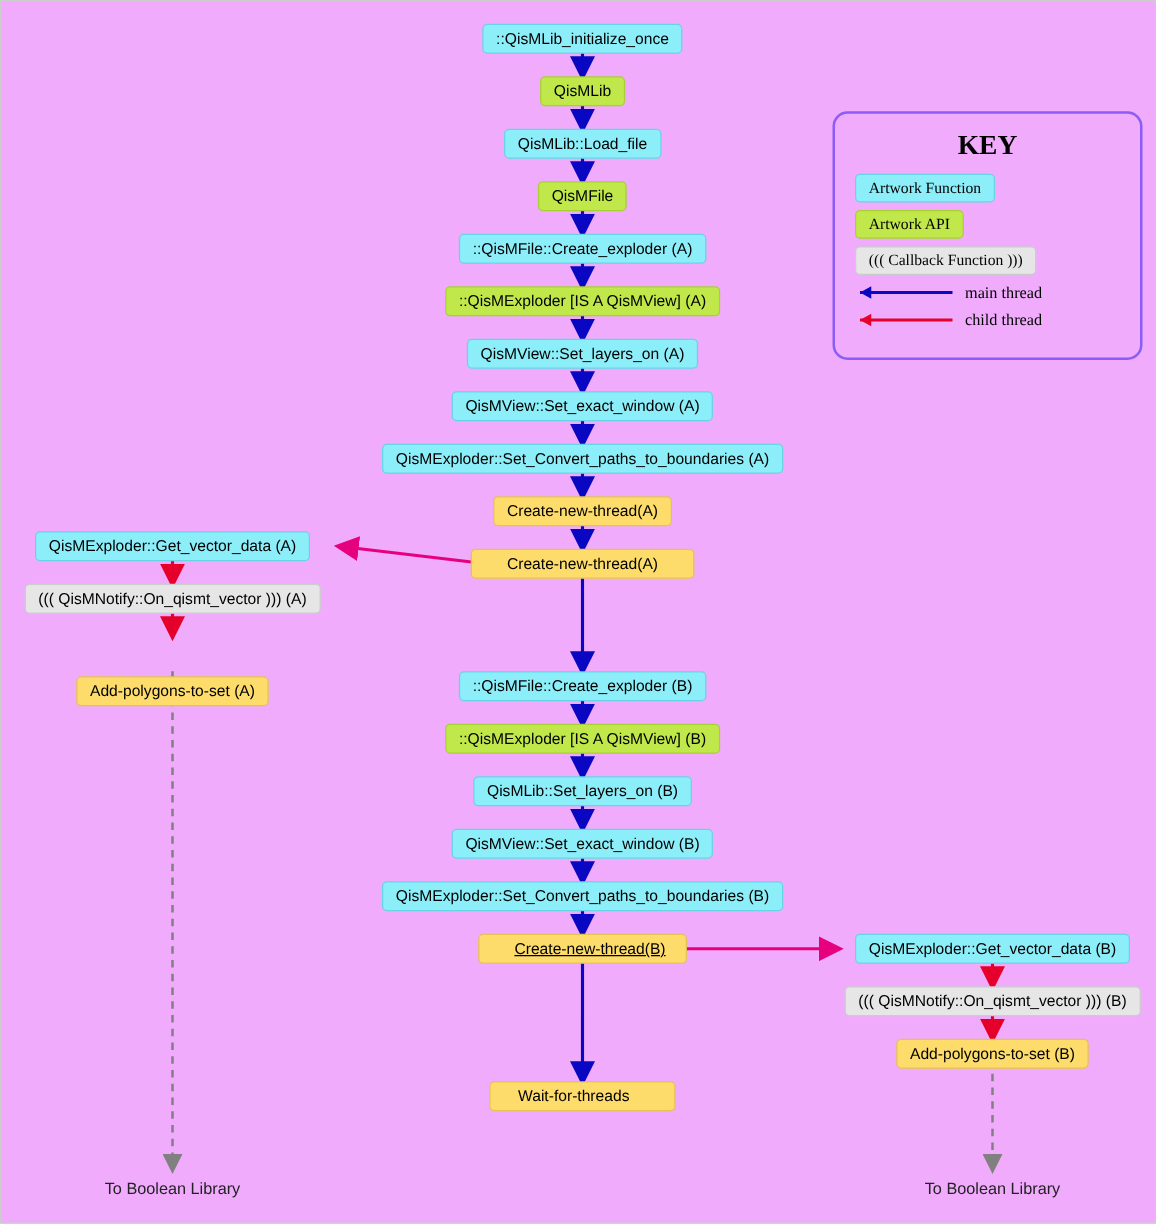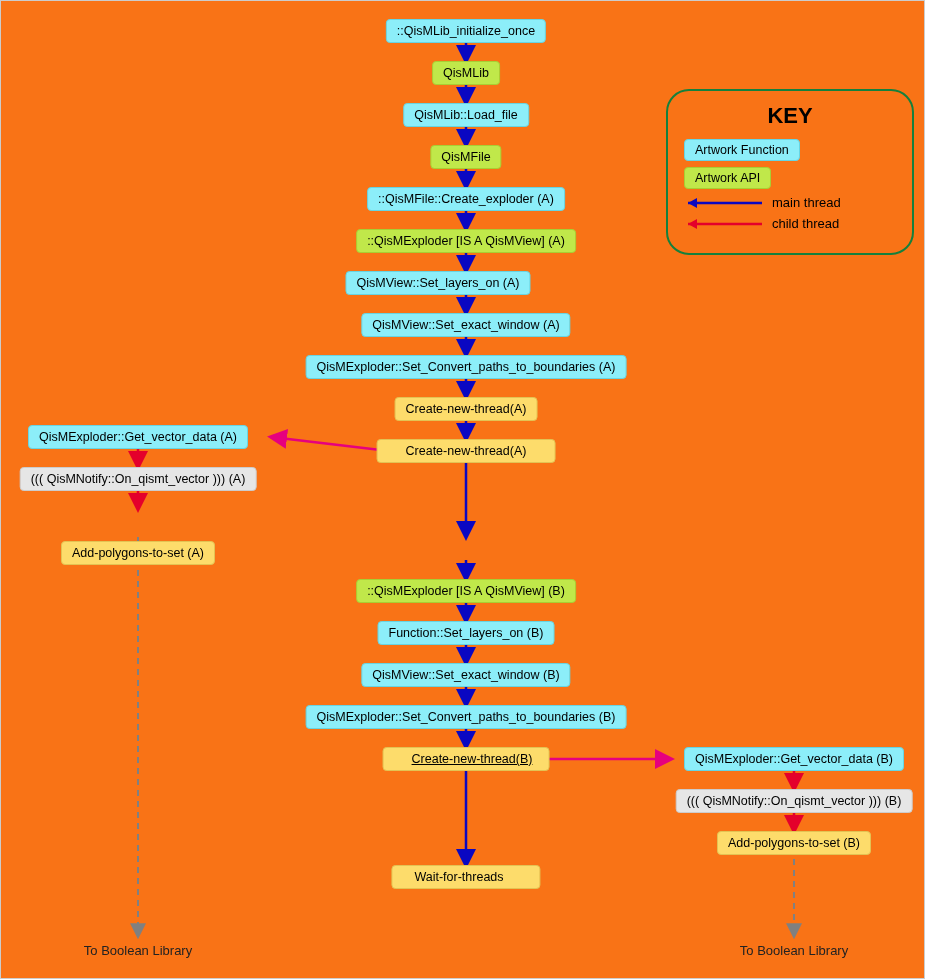--- a/index.html
+++ b/index.html
@@ -6,21 +6,21 @@
     font-family: Verdana, Geneva, sans-serif;
     font-size: 12px;
     color: #000;
     margin: 0;
     padding: 0;
   }
   .canvas {
     position: relative;
     width: 925px;
     height: 979px;
-    background: #f97316;
+    background: #f0abfc;
     border: 1px solid #ccc;
     box-sizing: border-box;
   }
   .node {
     position: absolute;
     padding: 4px 10px;
     border-radius: 4px;
     text-align: center;
     white-space: nowrap;
     transform: translateX(-50%);
@@ -43,24 +43,25 @@
     border: 1px solid #ccc;
   }
   .label {
     position: absolute;
     transform: translateX(-50%);
     font-size: 13px;
     color: #222;
   }
   .key-box {
     position: absolute;
-    border: 2px solid #15803d;
-    border-radius: 23px;
+    border: 2px solid #8b5cf6;
+    border-radius: 12px;
     padding: 12px 16px 16px 16px;
     width: 212px;
+    font-family: Liberation Serif, serif;
   }
   .key-title {
     font-size: 22px;
     font-weight: bold;
     text-align: center;
     margin-bottom: 10px;
   }
   .key-row {
     display: flex;
     align-items: flex-start;
@@ -148,28 +149,29 @@
 
     <line x1="793" y1="858" x2="793" y2="935" stroke="#808080" stroke-width="2" stroke-dasharray="6,5" marker-end="url(#arr-gray)"></line>
   </svg>
 
   <div class="node cyan" style="left:465px; top:18px;">::QisMLib_initialize_once</div>
   <div class="node lime" style="left:465px; top:60px;">QisMLib</div>
   <div class="node cyan" style="left:465px; top:102px;">QisMLib::Load_file</div>
   <div class="node lime" style="left:465px; top:144px;">QisMFile</div>
   <div class="node cyan" style="left:465px; top:186px;">::QisMFile::Create_exploder (A)</div>
   <div class="node lime" style="left:465px; top:228px;">::QisMExploder [IS A QisMView] (A)</div>
-  <div class="node cyan" style="left:437px; top:270px;">QisMView::Set_layers_on (A)</div>
+  <div class="node cyan" style="left:465px; top:270px;">QisMView::Set_layers_on (A)</div>
   <div class="node cyan" style="left:465px; top:312px;">QisMView::Set_exact_window (A)</div>
   <div class="node cyan" style="left:465px; top:354px;">QisMExploder::Set_Convert_paths_to_boundaries (A)</div>
   <div class="node amber" style="left:465px; top:396px;">Create-new-thread(A)</div>
   <div class="node amber" style="left:465px; top:438px; padding-left:28px; padding-right:28px;">Create-new-thread(A)</div>
 
+  <div class="node cyan" style="left:465px; top:536px;">::QisMFile::Create_exploder (B)</div>
   <div class="node lime" style="left:465px; top:578px;">::QisMExploder [IS A QisMView] (B)</div>
-  <div class="node cyan" style="left:465px; top:620px;">Function::Set_layers_on (B)</div>
+  <div class="node cyan" style="left:465px; top:620px;">QisMLib::Set_layers_on (B)</div>
   <div class="node cyan" style="left:465px; top:662px;">QisMView::Set_exact_window (B)</div>
   <div class="node cyan" style="left:465px; top:704px;">QisMExploder::Set_Convert_paths_to_boundaries (B)</div>
   <div class="node amber" style="left:465px; top:746px; padding-left:28px; padding-right:16px;text-decoration:underline;">Create-new-thread(B)</div>
   <div class="node amber" style="left:465px; top:864px; padding-left:22px; padding-right:36px;">Wait-for-threads</div>
 
   <div class="node cyan" style="left:137px; top:424px;">QisMExploder::Get_vector_data (A)</div>
   <div class="node gray" style="left:137px; top:466px;">((( QisMNotify::On_qismt_vector )))  (A)</div>
   <div class="node amber" style="left:137px; top:540px;">Add-polygons-to-set (A)</div>
   <div class="label" style="left:137px; top:942px;">To Boolean Library</div>
 
@@ -178,20 +180,23 @@
   <div class="node amber" style="left:793px; top:830px;">Add-polygons-to-set (B)</div>
   <div class="label" style="left:793px; top:942px;">To Boolean Library</div>
 
   <div class="key-box" style="left:665px; top:88px;">
     <div class="key-title">KEY</div>
     <div class="key-row">
         <span class="key-swatch cyan">Artwork Function</span>
       </div>
     <div class="key-row">
         <span class="key-swatch lime">Artwork API</span>
+      </div>
+    <div class="key-row">
+        <span class="key-swatch gray">((( Callback Function )))</span>
       </div>
     <div class="key-arrow-row">
       <svg class="key-arrow-svg">
         <line x1="78" y1="7" x2="4" y2="7" stroke="#0a07c2" stroke-width="2.5"></line>
         <path d="M4,7 L13,2 L13,12 Z" fill="#0a07c2"></path>
       </svg>
       <span class="key-arrow-label">main thread</span>
     </div>
     <div class="key-arrow-row">
       <svg class="key-arrow-svg">

